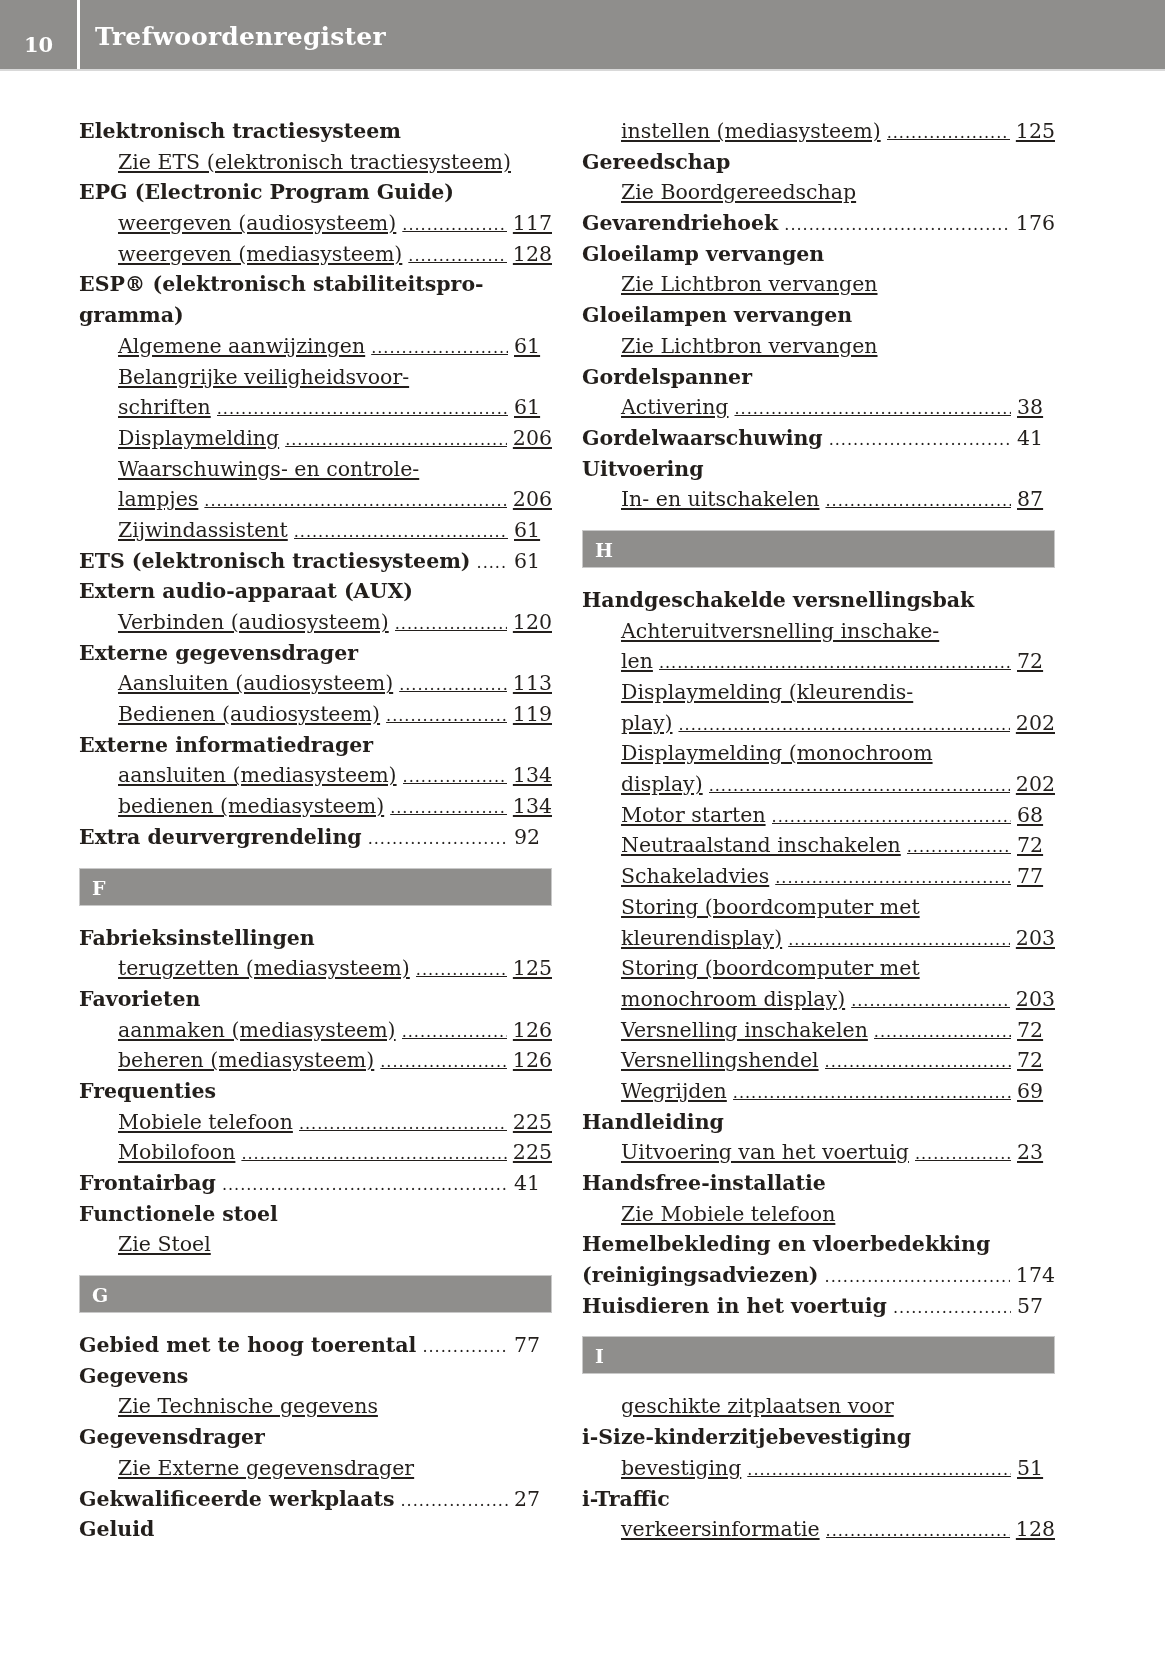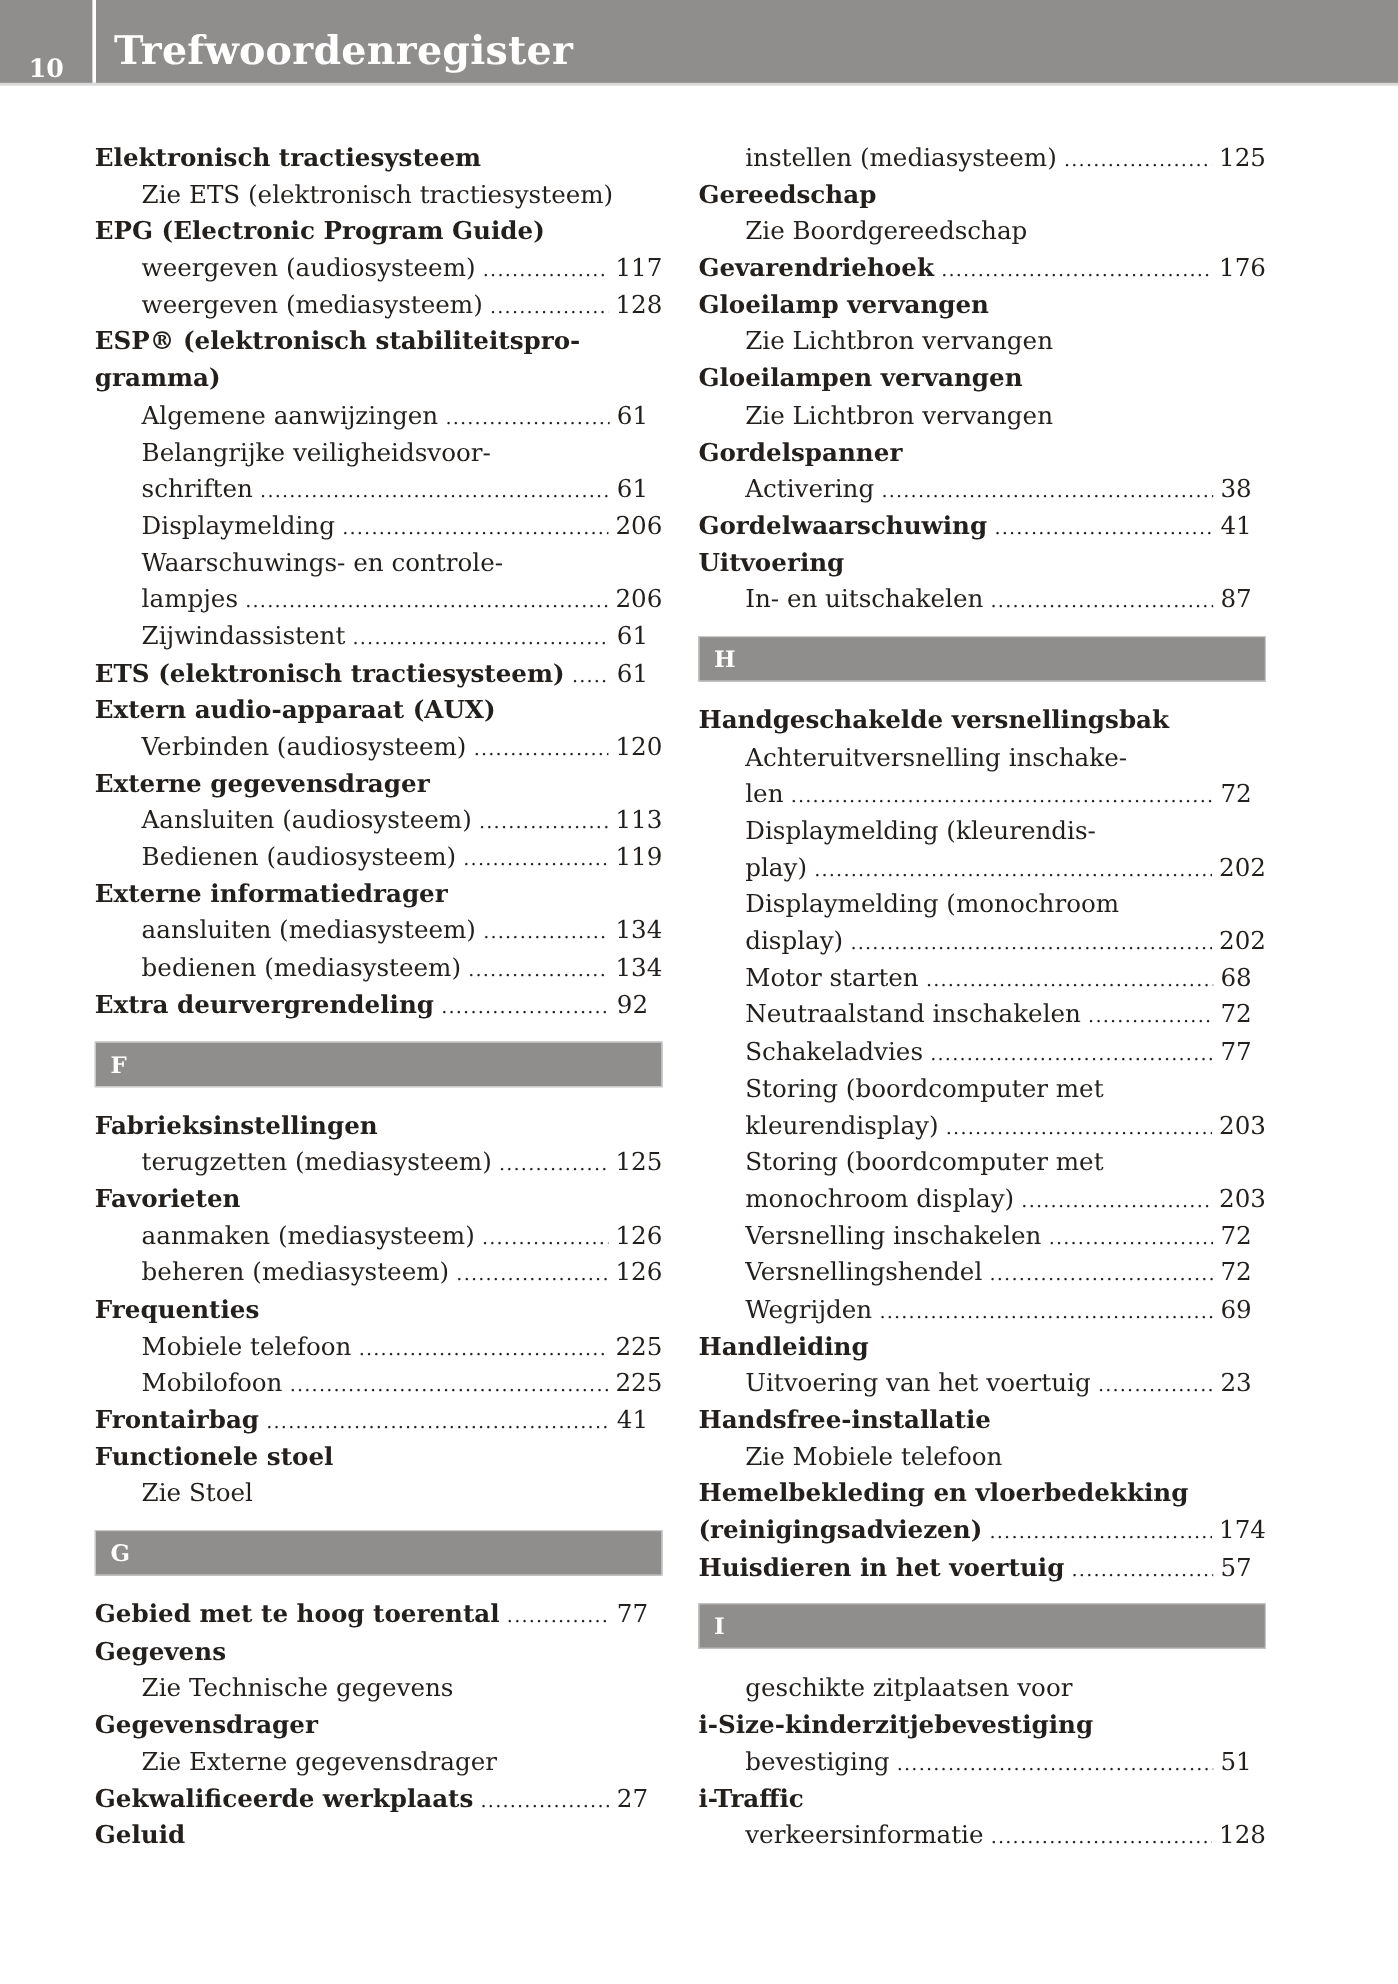--- a/index.html
+++ b/index.html
@@ -2,29 +2,29 @@
 <html><head>
 <meta charset="utf-8">
 <style>
   html, body { margin:0; padding:0; background:#ffffff; }
   body { width:1165px; height:1653px; position:relative; overflow:hidden;
          font-family:"DejaVu Serif", serif; color:#231f1c; }
   .header { position:absolute; left:0; top:0; width:1165px; height:69px; background:#8f8e8c;
             border-bottom:2px solid #d9d9d9; }
   .page-num { position:absolute; left:0; top:0; width:77px; height:69px; color:#fff;
               font-weight:bold; font-size:21px; display:flex; align-items:flex-end;
-              justify-content:center; box-sizing:border-box; }
+              justify-content:center; padding-bottom:12px; box-sizing:border-box; }
   .divider { position:absolute; left:77px; top:0; width:3px; height:69px; background:#ffffff; }
-  .title { position:absolute; left:95px; top:22px; color:#fff; font-weight:bold; font-size:33px; letter-spacing:0.2px; }
+  .title { position:absolute; left:95px; top:22px; color:#fff; font-weight:bold; font-size:25px; letter-spacing:0.2px; }
   .col { position:absolute; top:116px; width:473px; }
   .col.left { left:79px; }
   .col.right { left:582px; }
   .row { height:30.7px; line-height:30.7px; font-size:20.5px; display:flex; align-items:baseline; white-space:nowrap; }
   .row.bold { font-weight:bold; }
-  .row.sub { padding-left:39px; }
+  .row.sub { padding-left:39px;text-decoration:underline; }
   .row .txt { flex:0 0 auto; }
   .row .dots { flex:1 1 auto; overflow:hidden; margin:0 6px 0 6px; font-weight:normal; letter-spacing:1px; font-size:16px; }
   .row .dots::before { content:"........................................................................................................................................"; }
   .row .pg { flex:0 0 auto; font-weight:normal; min-width:38px; }
   .letterbar { height:38px; background:#8f8e8c; border:1px solid #c9c9c9; box-sizing:border-box;
                color:#fff; font-weight:bold; font-size:19px; line-height:38px; padding-left:12px;
                margin:15px 0 17px 0; }
 </style>
 </head>
 <body>

